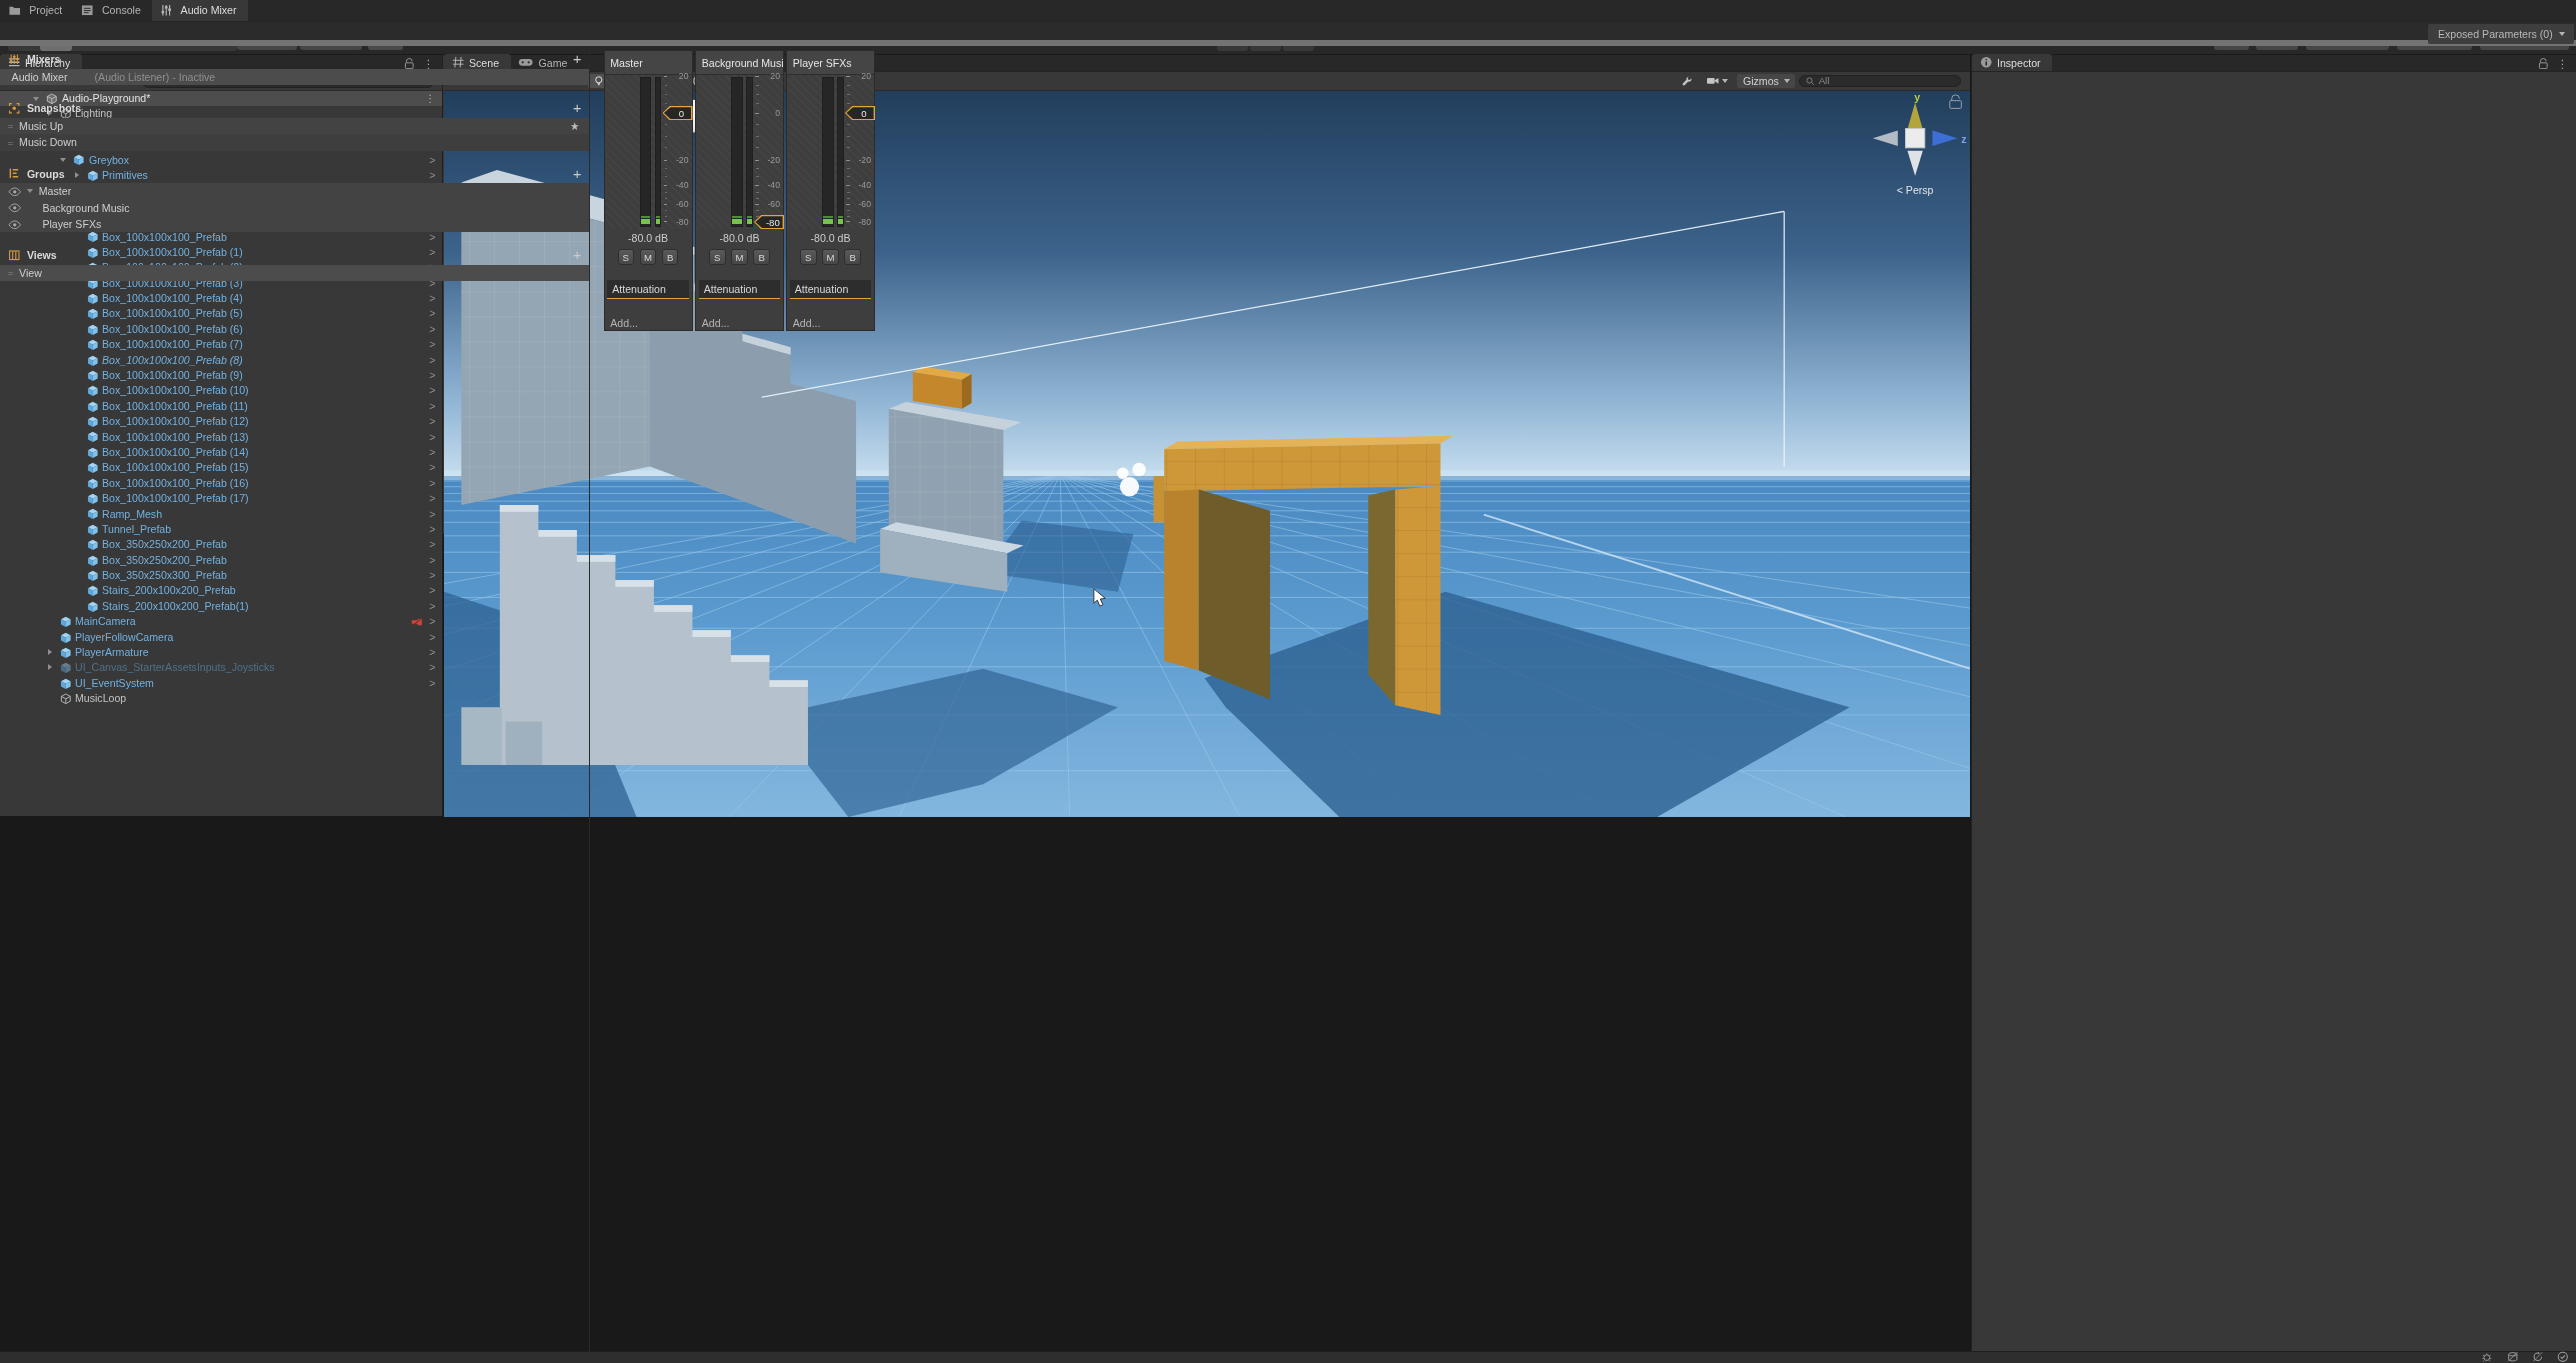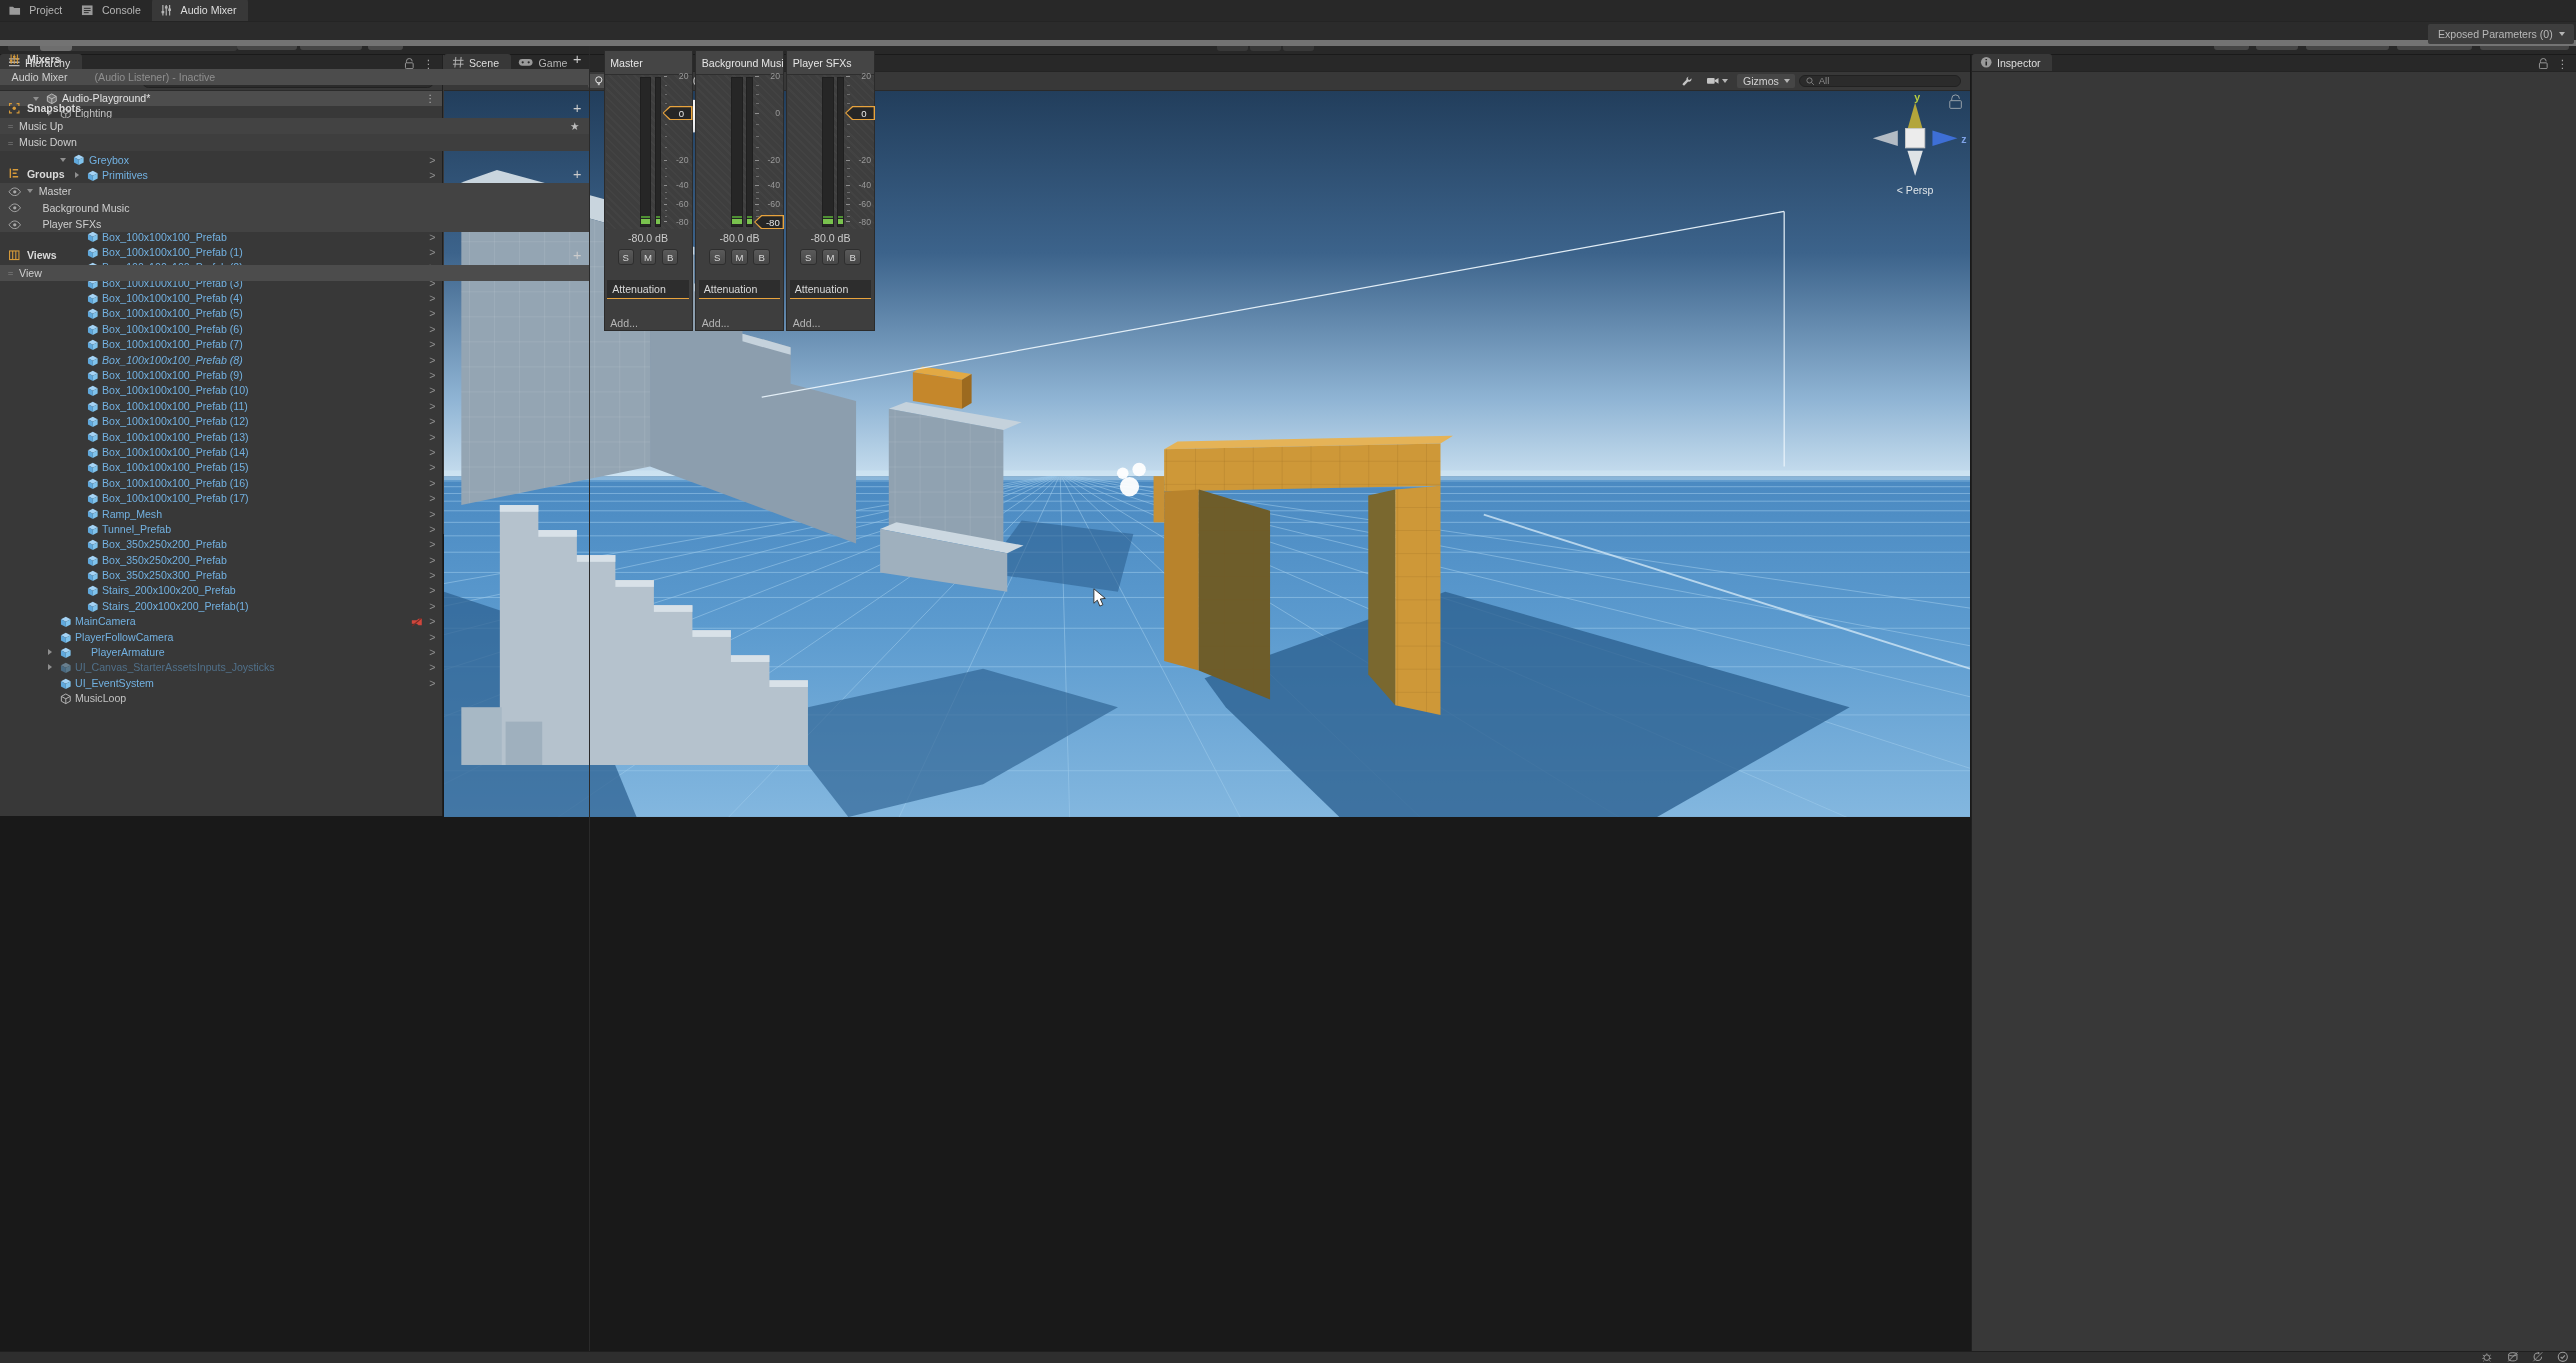--- a/index.html
+++ b/index.html
@@ -669,21 +669,21 @@
           <span class="hlabel prefab" style="left: 75px;">PlayerFollowCamera</span>
           <span class="hnav">&gt;</span>
         </div>
         <div class="hrow">
           <span class="fold closed" style="left: 48px; top: 3.9px;"></span>
           <span class="hicon" style="left: 60px;"><svg viewBox="0 0 12 12">
               <polygon points="6,0.8 11,3.4 6,6 1,3.4" fill="#A4D3F5"></polygon>
               <polygon points="1,3.4 6,6 6,11.4 1,8.8" fill="#5FA8DC"></polygon>
               <polygon points="11,3.4 6,6 6,11.4 11,8.8" fill="#7FC2EC"></polygon>
             </svg></span>
-          <span class="hlabel prefab" style="left: 91px;">PlayerArmature</span>
+          <span class="hlabel prefab" style="left: 75px;">PlayerArmature</span>
           <span class="hnav">&gt;</span>
         </div>
         <div class="hrow">
           <span class="fold closed" style="left: 48px; top: 3.9px;"></span>
           <span class="hicon" style="left: 60px; opacity: 0.45;"><svg viewBox="0 0 12 12">
               <polygon points="6,0.8 11,3.4 6,6 1,3.4" fill="#A4D3F5"></polygon>
               <polygon points="1,3.4 6,6 6,11.4 1,8.8" fill="#5FA8DC"></polygon>
               <polygon points="11,3.4 6,6 6,11.4 11,8.8" fill="#7FC2EC"></polygon>
             </svg></span>
           <span class="hlabel inactive" style="left: 75px;">UI_Canvas_StarterAssetsInputs_Joysticks</span>

